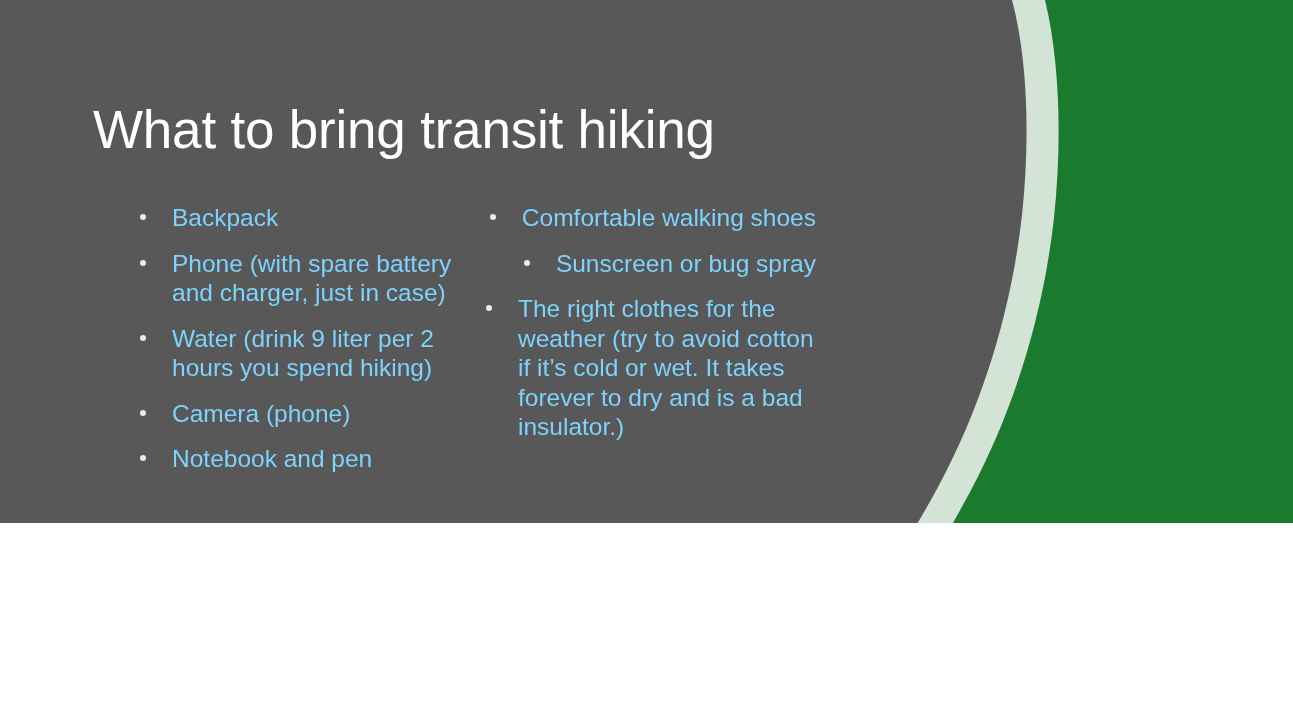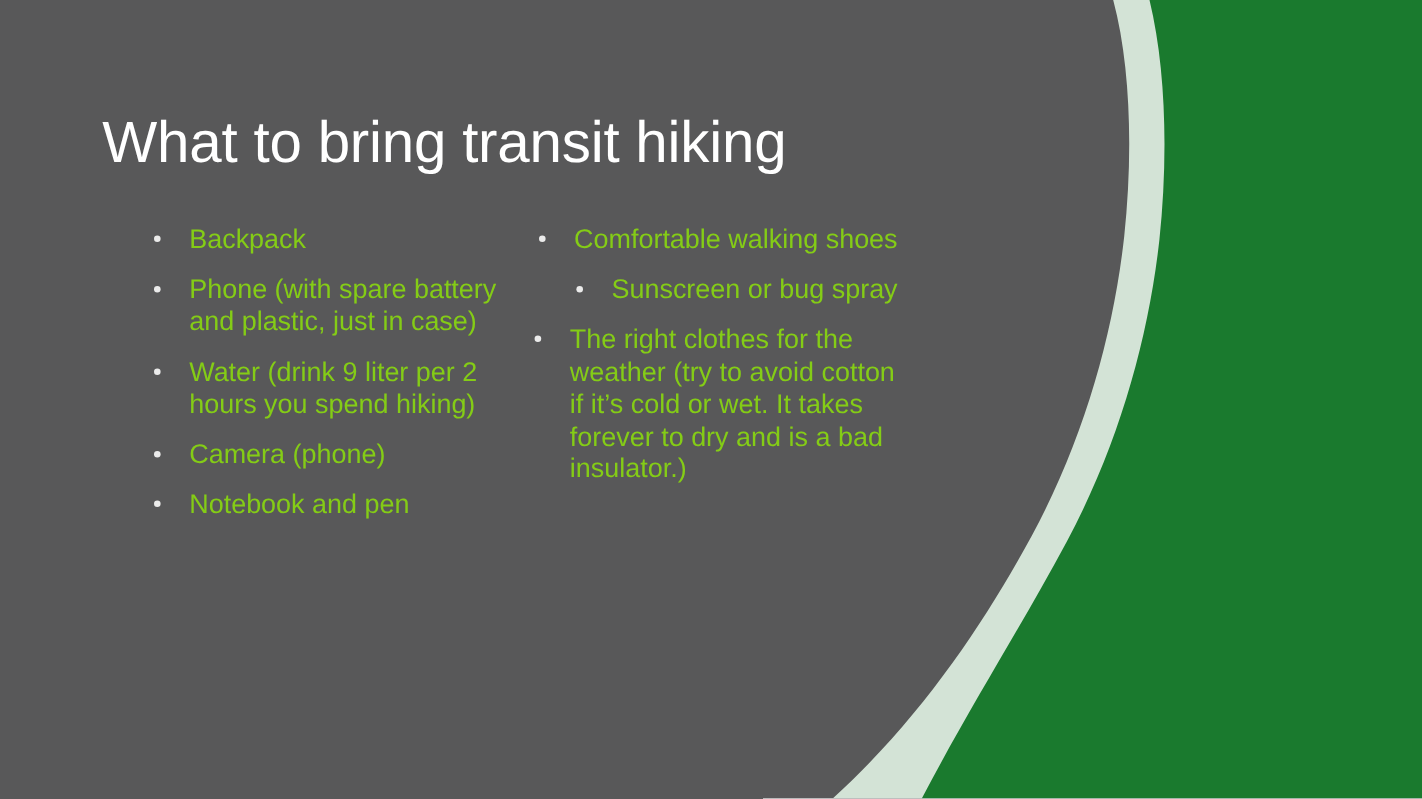--- a/index.html
+++ b/index.html
@@ -4,21 +4,21 @@
 <title>Slide</title>
 <style>
   html, body {
     margin: 0;
     padding: 0;
     background: #ffffff;
   }
   #slide {
     position: relative;
     width: 1293px;
-    height: 726px;
+    height: 523px;
     overflow: hidden;
     background: #585859;
     font-family: "Liberation Sans", sans-serif;
     -webkit-font-smoothing: antialiased;
   }
   
   #decor {
     position: absolute;
     top: 0;
     left: 0;
@@ -56,21 +56,21 @@
   }
   #col-left  { width: 346px; }
   #col-right { width: 330px; align-items: flex-end; }
 
   .bullet-item {
     position: relative;
     display: flex;
     flex-direction: row;
     align-items: flex-start;
     margin-bottom: 16px;
-    color: #84cc16;
+    color: #7dd3fc;
     font-size: 24.5px;
     line-height: 29.5px;
     font-weight: 400;
   }
   .bullet-item:last-child { margin-bottom: 0; }
 
   .bullet-dot {
     flex: 0 0 auto;
     width: 20px;
     padding-top: 11px;
@@ -115,21 +115,21 @@
 
   <div id="body">
 
     <div class="column" id="col-left">
       <div class="bullet-item">
         <span class="bullet-dot"></span>
         <span class="bullet-text">Backpack</span>
       </div>
       <div class="bullet-item">
         <span class="bullet-dot"></span>
-        <span class="bullet-text">Phone (with spare battery and plastic, just in case)</span>
+        <span class="bullet-text">Phone (with spare battery and charger, just in case)</span>
       </div>
       <div class="bullet-item">
         <span class="bullet-dot"></span>
         <span class="bullet-text">Water (drink 9 liter per 2 hours you spend hiking)</span>
       </div>
       <div class="bullet-item">
         <span class="bullet-dot"></span>
         <span class="bullet-text">Camera (phone)</span>
       </div>
       <div class="bullet-item">

